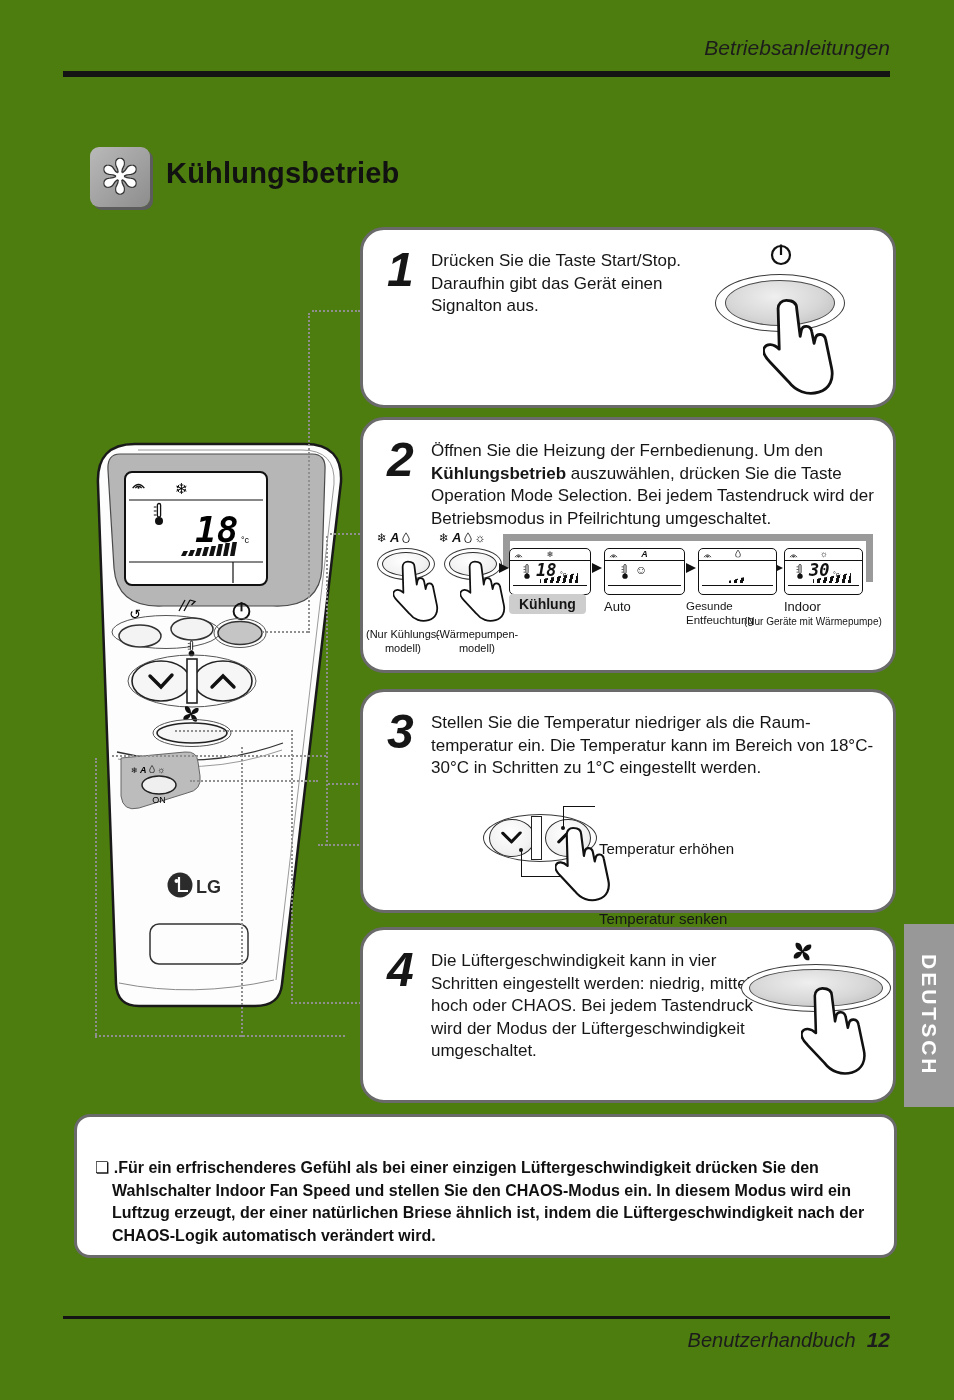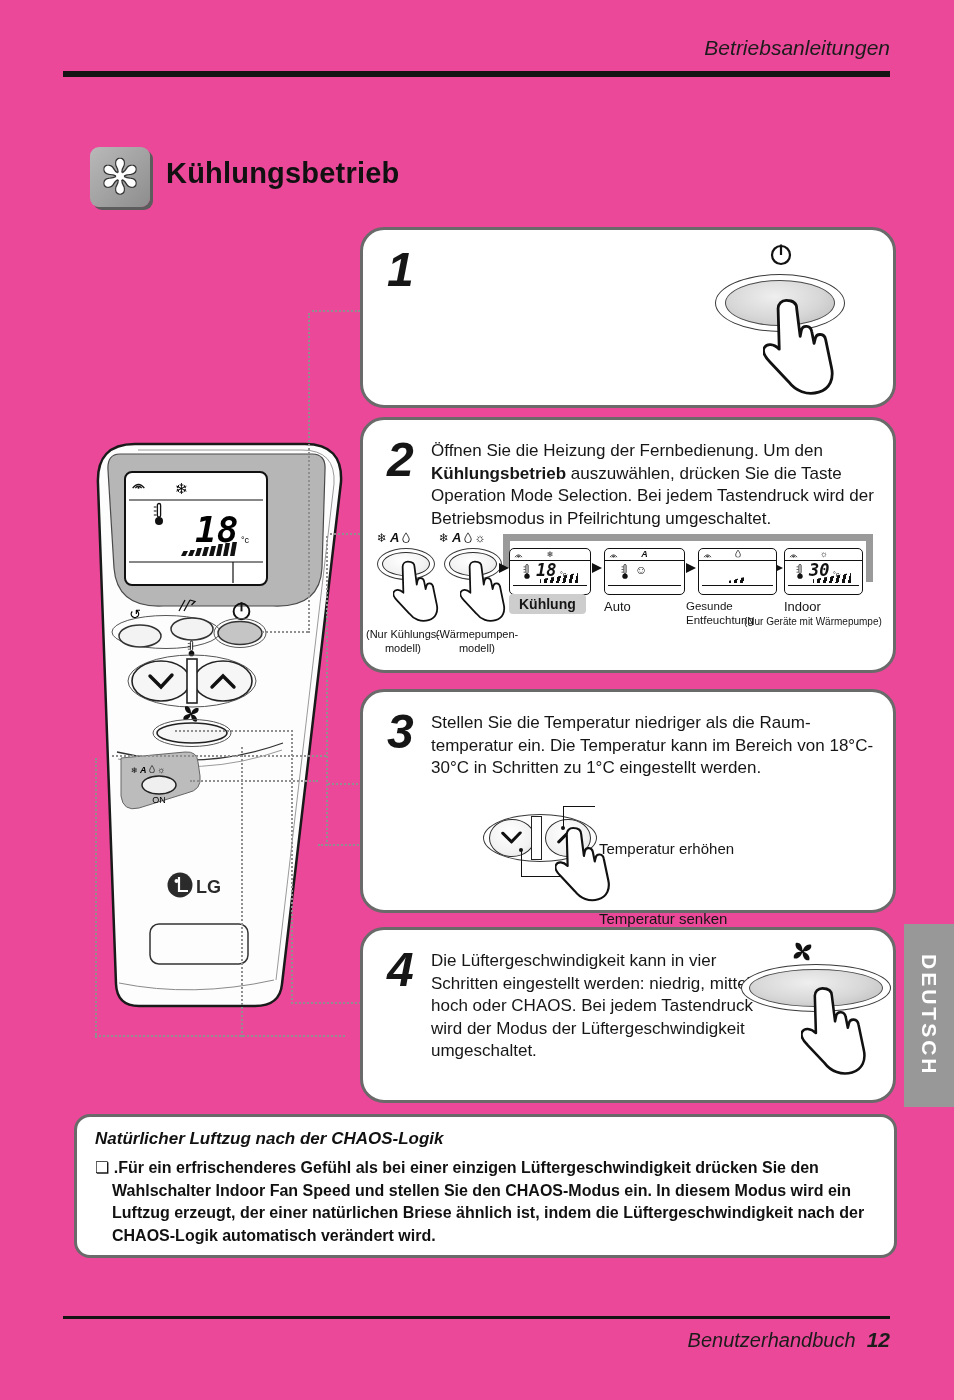--- a/index.html
+++ b/index.html
@@ -1,16 +1,16 @@
 <!DOCTYPE html>
 <html><head>
 <meta charset="utf-8">
 <style>
   html,body{margin:0;padding:0;background:#e9e9e9;}
-  .page{position:relative;width:954px;height:1400px;background:#ec4899;margin:0 auto;
+  .page{position:relative;width:954px;height:1400px;background:#4d7c0f;margin:0 auto;
         font-family:"Liberation Sans","DejaVu Sans",sans-serif;color:#111;overflow:hidden;}
   .abs{position:absolute;}
 
   
   .header-title{position:absolute;top:36px;right:64px;font-style:italic;font-size:21px;color:#1c1c1c;}
   .header-rule{position:absolute;left:63px;top:71px;width:827px;height:6px;background:#141414;}
   .footer-rule{position:absolute;left:63px;top:1316px;width:827px;height:3px;background:#141414;}
   .footer-text{position:absolute;top:1328px;right:64px;font-style:italic;font-size:20px;color:#1c1c1c;}
   .footer-text b{font-size:21px;}
 
@@ -215,20 +215,21 @@
   <div class="doth" style="left:190px;top:780px;width:128px"></div>
   <div class="doth" style="left:175px;top:730px;width:118px"></div>
   <div class="dotv" style="left:291px;top:730px;height:274px"></div>
   <div class="doth" style="left:291px;top:1002px;width:70px"></div>
   <div class="dotv" style="left:241px;top:747px;height:290px"></div>
   <div class="dotv" style="left:95px;top:758px;height:280px"></div>
   <div class="doth" style="left:95px;top:1035px;width:250px"></div>
 
   <div class="stepbox" style="top:227px;height:175px">
     <div class="step-num">1</div>
+    <div class="step-text" style="width:262px">Drücken Sie die Taste Start/Stop. Daraufhin gibt das Gerät einen Signalton aus.</div>
     <svg class="abs" style="left:406px;top:12px" width="24" height="24">
         <use href="#sym-power"></use>
       </svg>
     <div class="ellipse ring" style="left:352px;top:44px;width:128px;height:56px"></div>
     <div class="ellipse fillgrey" style="left:362px;top:50px;width:108px;height:44px"></div>
     <svg class="handsvg" style="left:400px;top:68px" width="72" height="100" viewBox="0 0 62 86">
         <use href="#sym-hand"></use>
       </svg>
   </div>
 
@@ -376,21 +377,20 @@
         <use href="#sym-fan"></use>
       </svg>
     <div class="ellipse ring" style="left:378px;top:34px;width:148px;height:46px"></div>
     <div class="ellipse fillgrey" style="left:386px;top:39px;width:132px;height:36px"></div>
     <svg class="handsvg" style="left:438px;top:56px" width="66" height="92" viewBox="0 0 62 86">
         <use href="#sym-hand"></use>
       </svg>
   </div>
 
   <div class="notebox">
-    <div class="note-title">Natürlicher Luftzug nach der CHAOS-Logik</div>
     <div class="note-text"><span>❏</span> <span>.Für ein erfrischenderes Gefühl als bei einer einzigen Lüftergeschwindigkeit drücken Sie den Wahlschalter Indoor Fan Speed und stellen Sie den CHAOS-Modus ein. In diesem Modus wird ein Luftzug erzeugt, der einer natürlichen Briese ähnlich ist, indem die Lüftergeschwindigkeit nach der CHAOS-Logik automatisch verändert wird.</span></div>
   </div>
 
   <div class="footer-rule"></div>
   <div class="footer-text"><span>Benutzerhandbuch</span>&nbsp; <b>12</b></div>
 
   <div class="side-tab">
     <span>DEUTSCH</span>
   </div>
 

